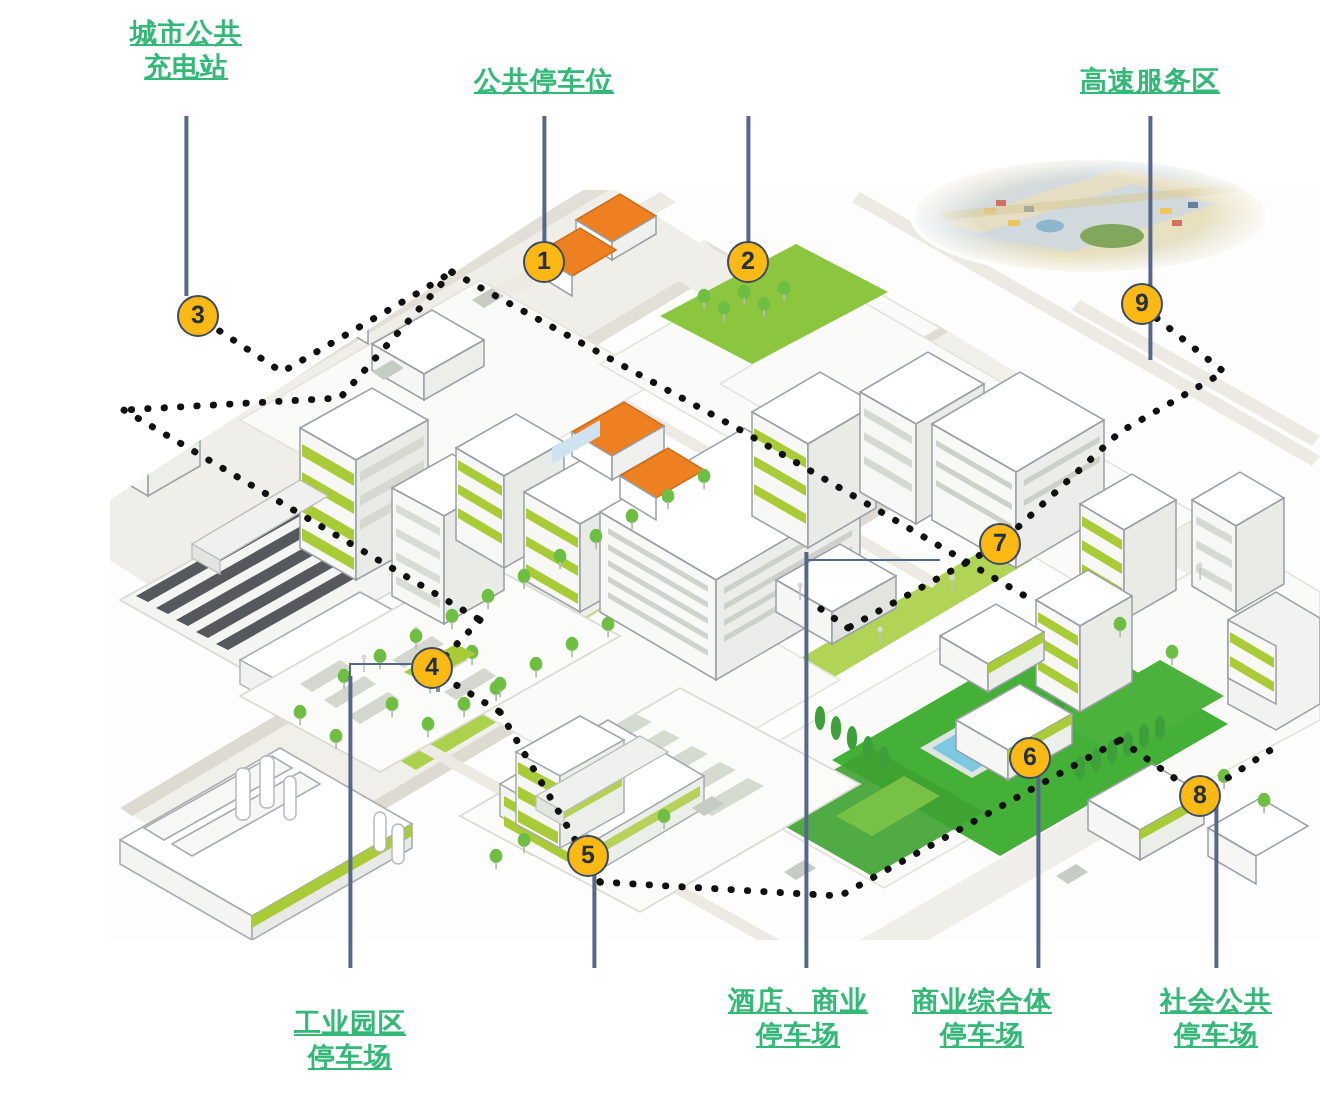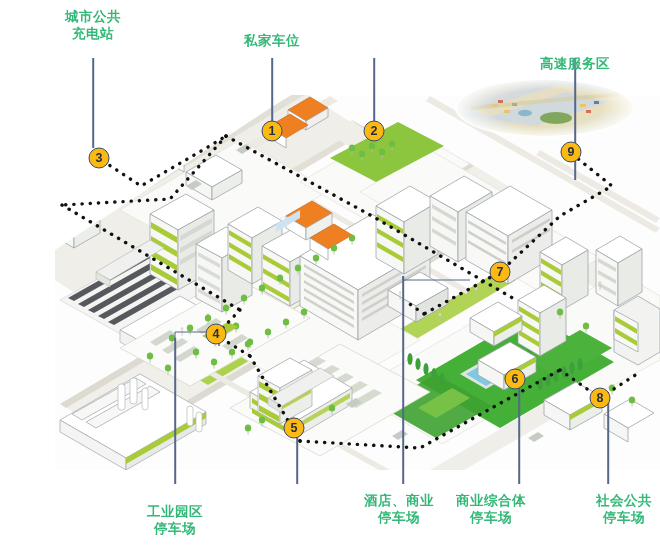--- a/index.html
+++ b/index.html
@@ -18,21 +18,21 @@
     color:#34b878;
     font-weight:bold;
     font-size:13.5px;
     line-height:17px;
     text-align:center;
     letter-spacing:.5px;
     white-space:nowrap;
     transform:translateX(-50%);
     user-select:none;
   }
-  .label span{display:block;}
+  .label span{display:block;text-decoration:underline;}
 
   
   .leader{
     position:absolute;
     width:1.6px;
     background:#56678c;
     transform:translateX(-50%);
   }
 
   
@@ -564,42 +564,42 @@
   <div class="marker" style="left:500px;top:272px;">7</div>
   <div class="marker" style="left:600px;top:398px;">8</div>
   <div class="marker" style="left:571px;top:152px;">9</div>
 
   <div class="label" style="left:93px;top:8px;">
     <span>城市公共</span>
     <span>充电站</span>
   </div>
 
   <div class="label" style="left:272px;top:32px;">
-    <span>私家车位</span>
+    <span>公共停车位</span>
   </div>
 
 
-  <div class="label" style="left:575px;top:32px;margin-top:23px;">
+  <div class="label" style="left:575px;top:32px;">
     <span>高速服务区</span>
   </div>
 
   <div class="label" style="left:175px;top:503px;">
     <span>工业园区</span>
     <span>停车场</span>
   </div>
 
 
   <div class="label" style="left:399px;top:492px;">
     <span>酒店、商业</span>
     <span>停车场</span>
   </div>
 
   <div class="label" style="left:491px;top:492px;">
     <span>商业综合体</span>
     <span>停车场</span>
   </div>
 
-  <div class="label" style="left:608px;top:492px;margin-left:16px;">
+  <div class="label" style="left:608px;top:492px;">
     <span>社会公共</span>
     <span>停车场</span>
   </div>
 
 </div>
 
 </body></html>

